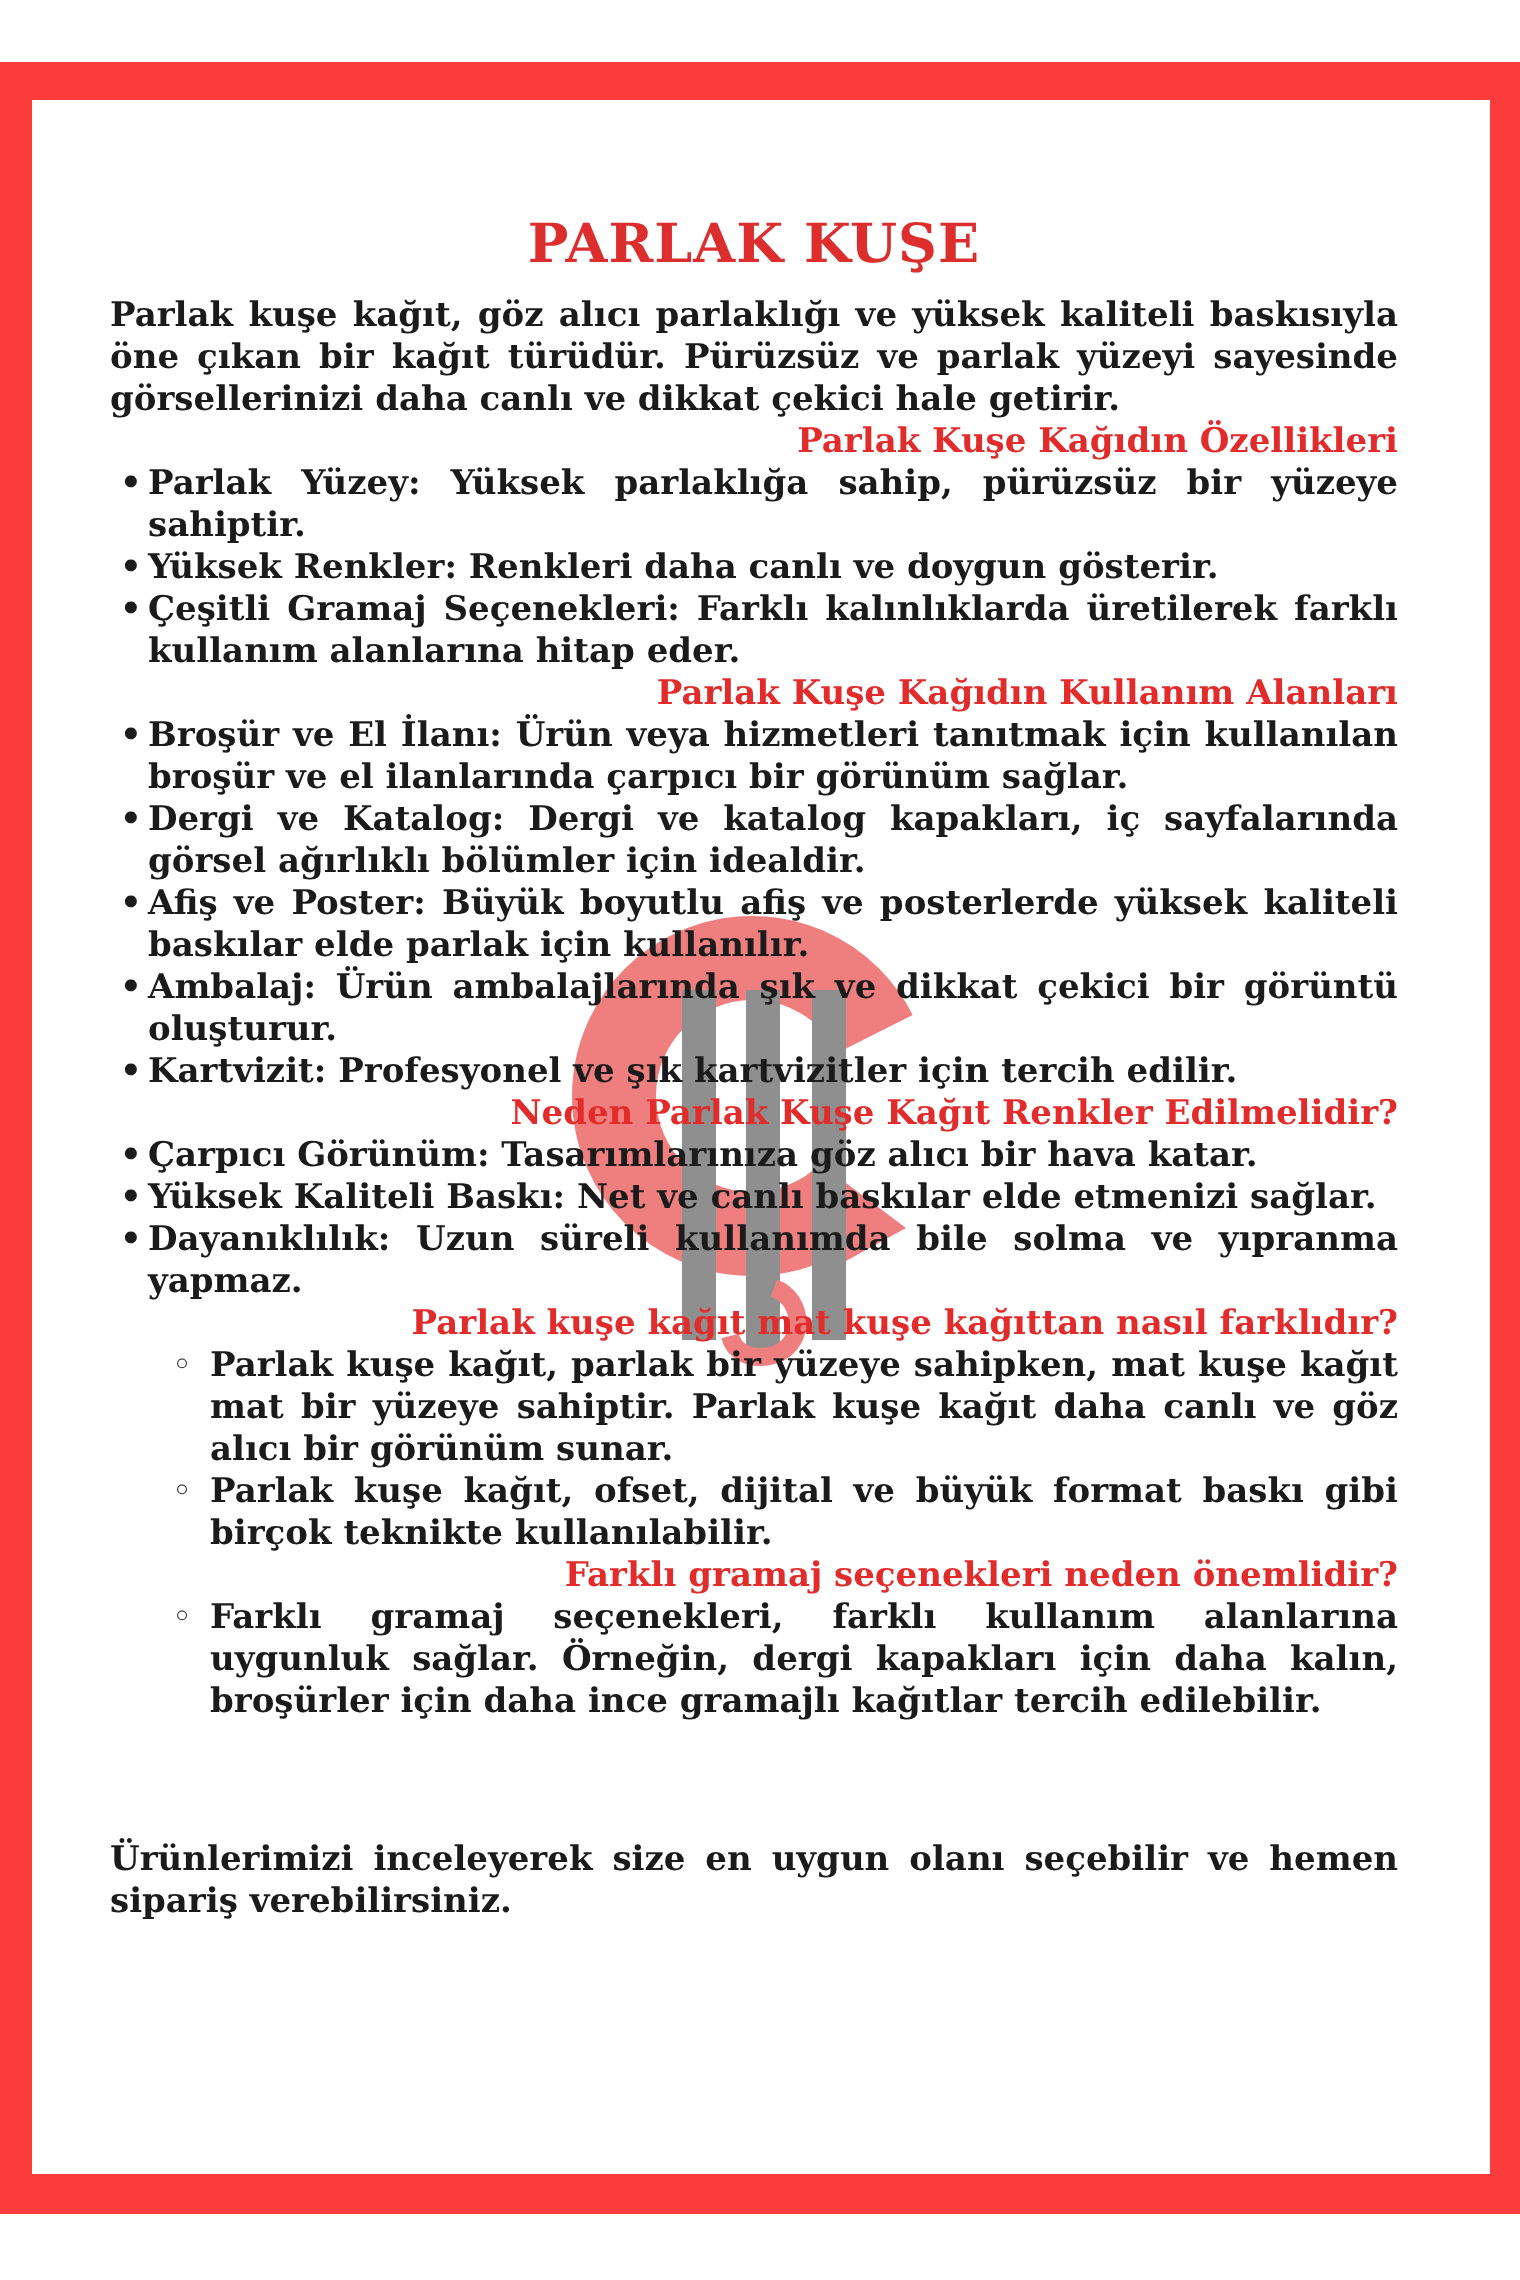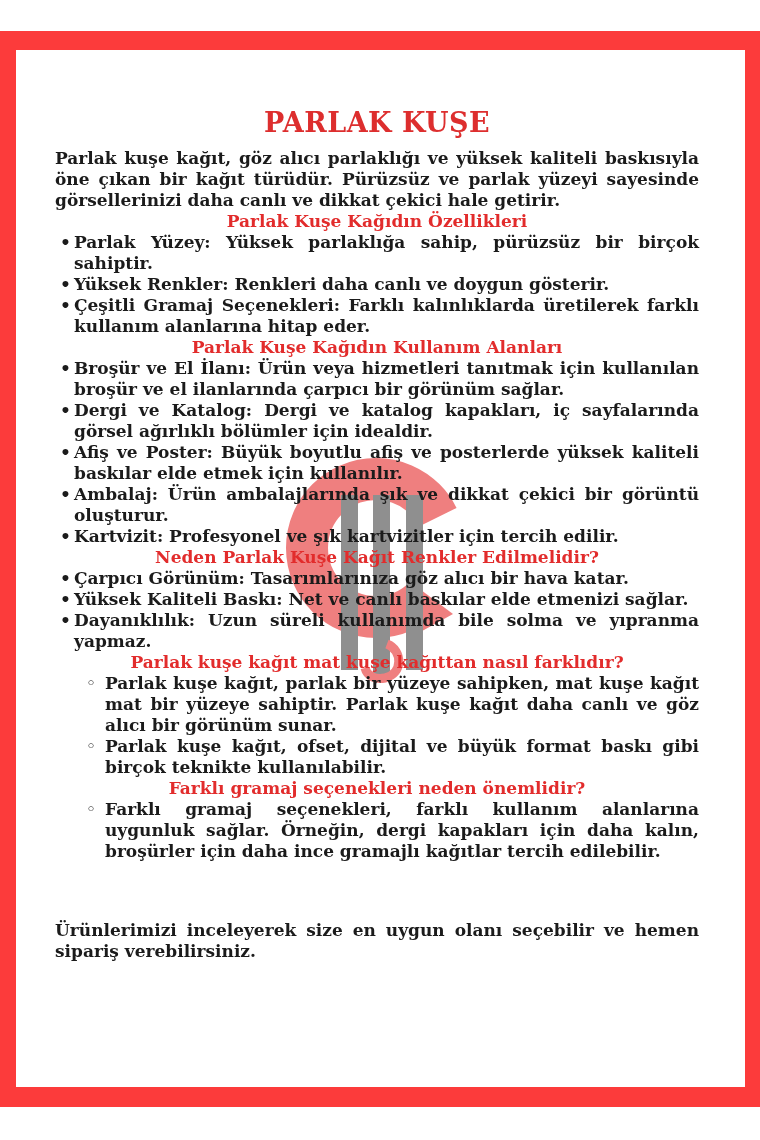--- a/index.html
+++ b/index.html
@@ -41,21 +41,21 @@
   .doc-title{
     margin-top:57px;margin-bottom:9px;
     text-align:center;
     color:var(--title-red);
     font-size:27px;line-height:32px;font-weight:bold;
     letter-spacing:.5px;
   }
   .section-heading{
     color:var(--heading-red);
     font-size:17px;line-height:21px;font-weight:bold;
-    text-align:center;
+    text-align:right;
   }
   ul{list-style:none;}
   li{position:relative;text-align:justify;}
   .lvl1 li{padding-left:19px;}
   .lvl1 li::before{
     content:"•";
     position:absolute;left:5px;top:0;
     color:var(--text-dark);
   }
   .lvl2 li{padding-left:50px;}
@@ -87,30 +87,30 @@
   </svg>
 
   <div class="content">
 
     <div class="doc-title">PARLAK KUŞE</div>
 
     <p>Parlak kuşe kağıt, göz alıcı parlaklığı ve yüksek kaliteli baskısıyla öne çıkan bir kağıt türüdür. Pürüzsüz ve parlak yüzeyi sayesinde görsellerinizi daha canlı ve dikkat çekici hale getirir.</p>
 
     <div class="section-heading">Parlak Kuşe Kağıdın Özellikleri</div>
     <ul class="lvl1">
-      <li>Parlak Yüzey: Yüksek parlaklığa sahip, pürüzsüz bir birçok sahiptir.</li>
+      <li>Parlak Yüzey: Yüksek parlaklığa sahip, pürüzsüz bir yüzeye sahiptir.</li>
       <li>Yüksek Renkler: Renkleri daha canlı ve doygun gösterir.</li>
       <li>Çeşitli Gramaj Seçenekleri: Farklı kalınlıklarda üretilerek farklı kullanım alanlarına hitap eder.</li>
     </ul>
 
     <div class="section-heading">Parlak Kuşe Kağıdın Kullanım Alanları</div>
     <ul class="lvl1">
       <li>Broşür ve El İlanı: Ürün veya hizmetleri tanıtmak için kullanılan broşür ve el ilanlarında çarpıcı bir görünüm sağlar.</li>
       <li>Dergi ve Katalog: Dergi ve katalog kapakları, iç sayfalarında görsel ağırlıklı bölümler için idealdir.</li>
-      <li>Afiş ve Poster: Büyük boyutlu afiş ve posterlerde yüksek kaliteli baskılar elde etmek için kullanılır.</li>
+      <li>Afiş ve Poster: Büyük boyutlu afiş ve posterlerde yüksek kaliteli baskılar elde parlak için kullanılır.</li>
       <li>Ambalaj: Ürün ambalajlarında şık ve dikkat çekici bir görüntü oluşturur.</li>
       <li>Kartvizit: Profesyonel ve şık kartvizitler için tercih edilir.</li>
     </ul>
 
     <div class="section-heading">Neden Parlak Kuşe Kağıt Renkler Edilmelidir?</div>
     <ul class="lvl1">
       <li>Çarpıcı Görünüm: Tasarımlarınıza göz alıcı bir hava katar.</li>
       <li>Yüksek Kaliteli Baskı: Net ve canlı baskılar elde etmenizi sağlar.</li>
       <li>Dayanıklılık: Uzun süreli kullanımda bile solma ve yıpranma yapmaz.</li>
     </ul>

